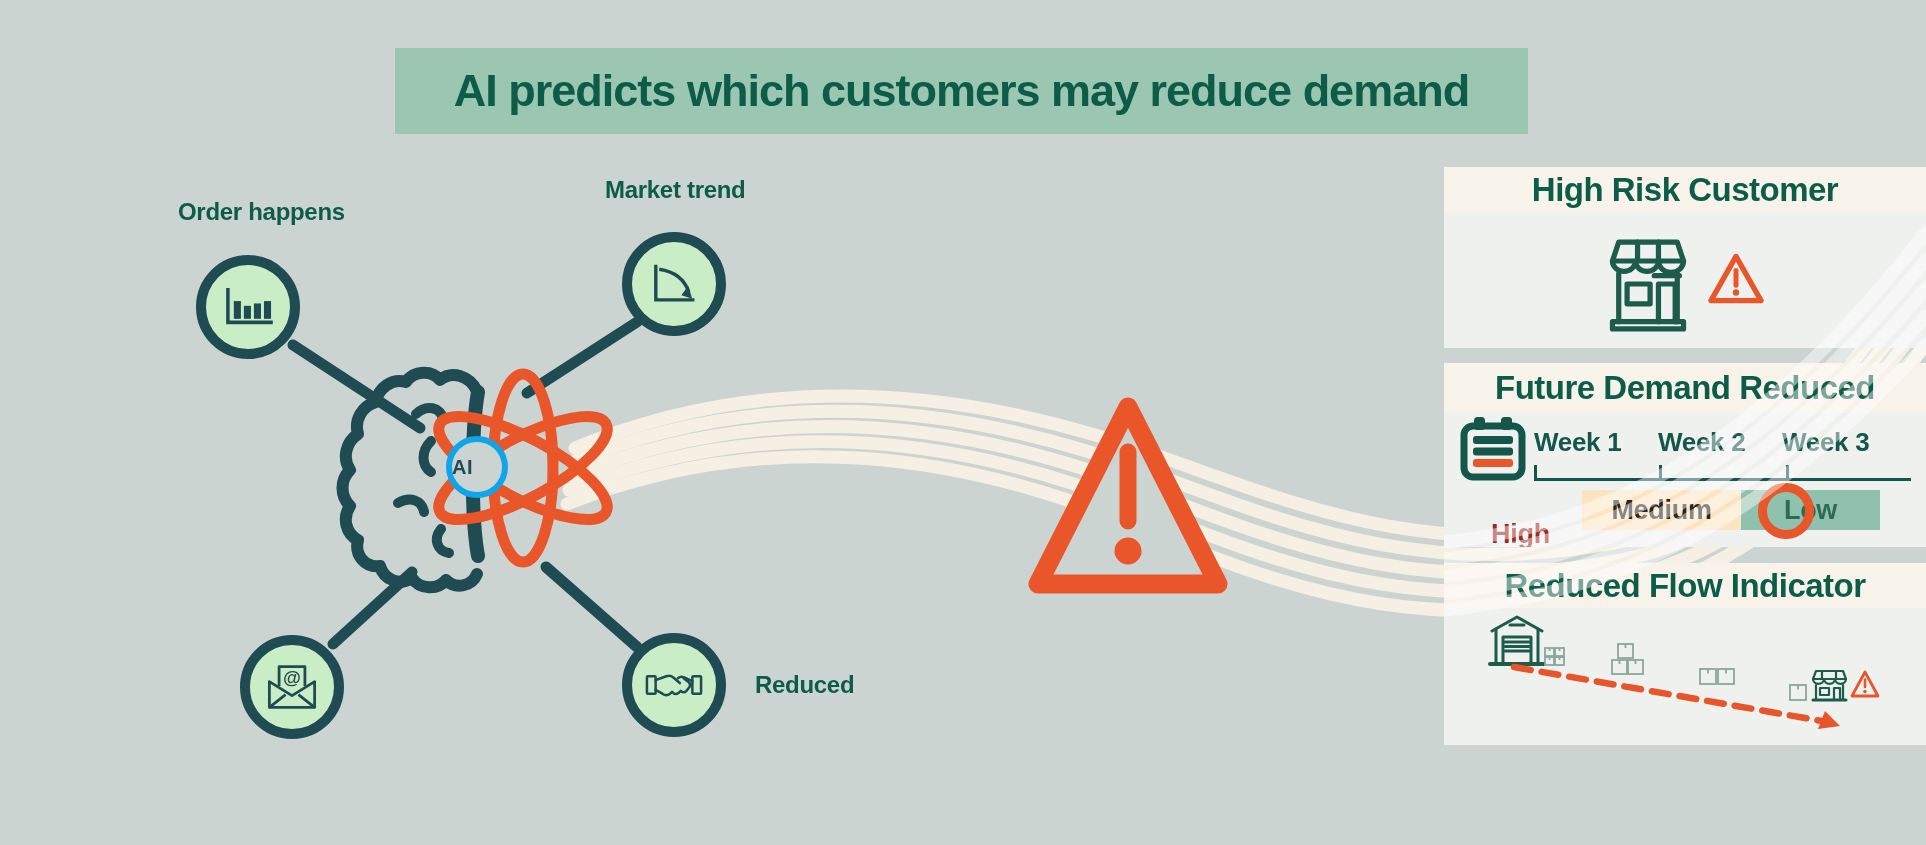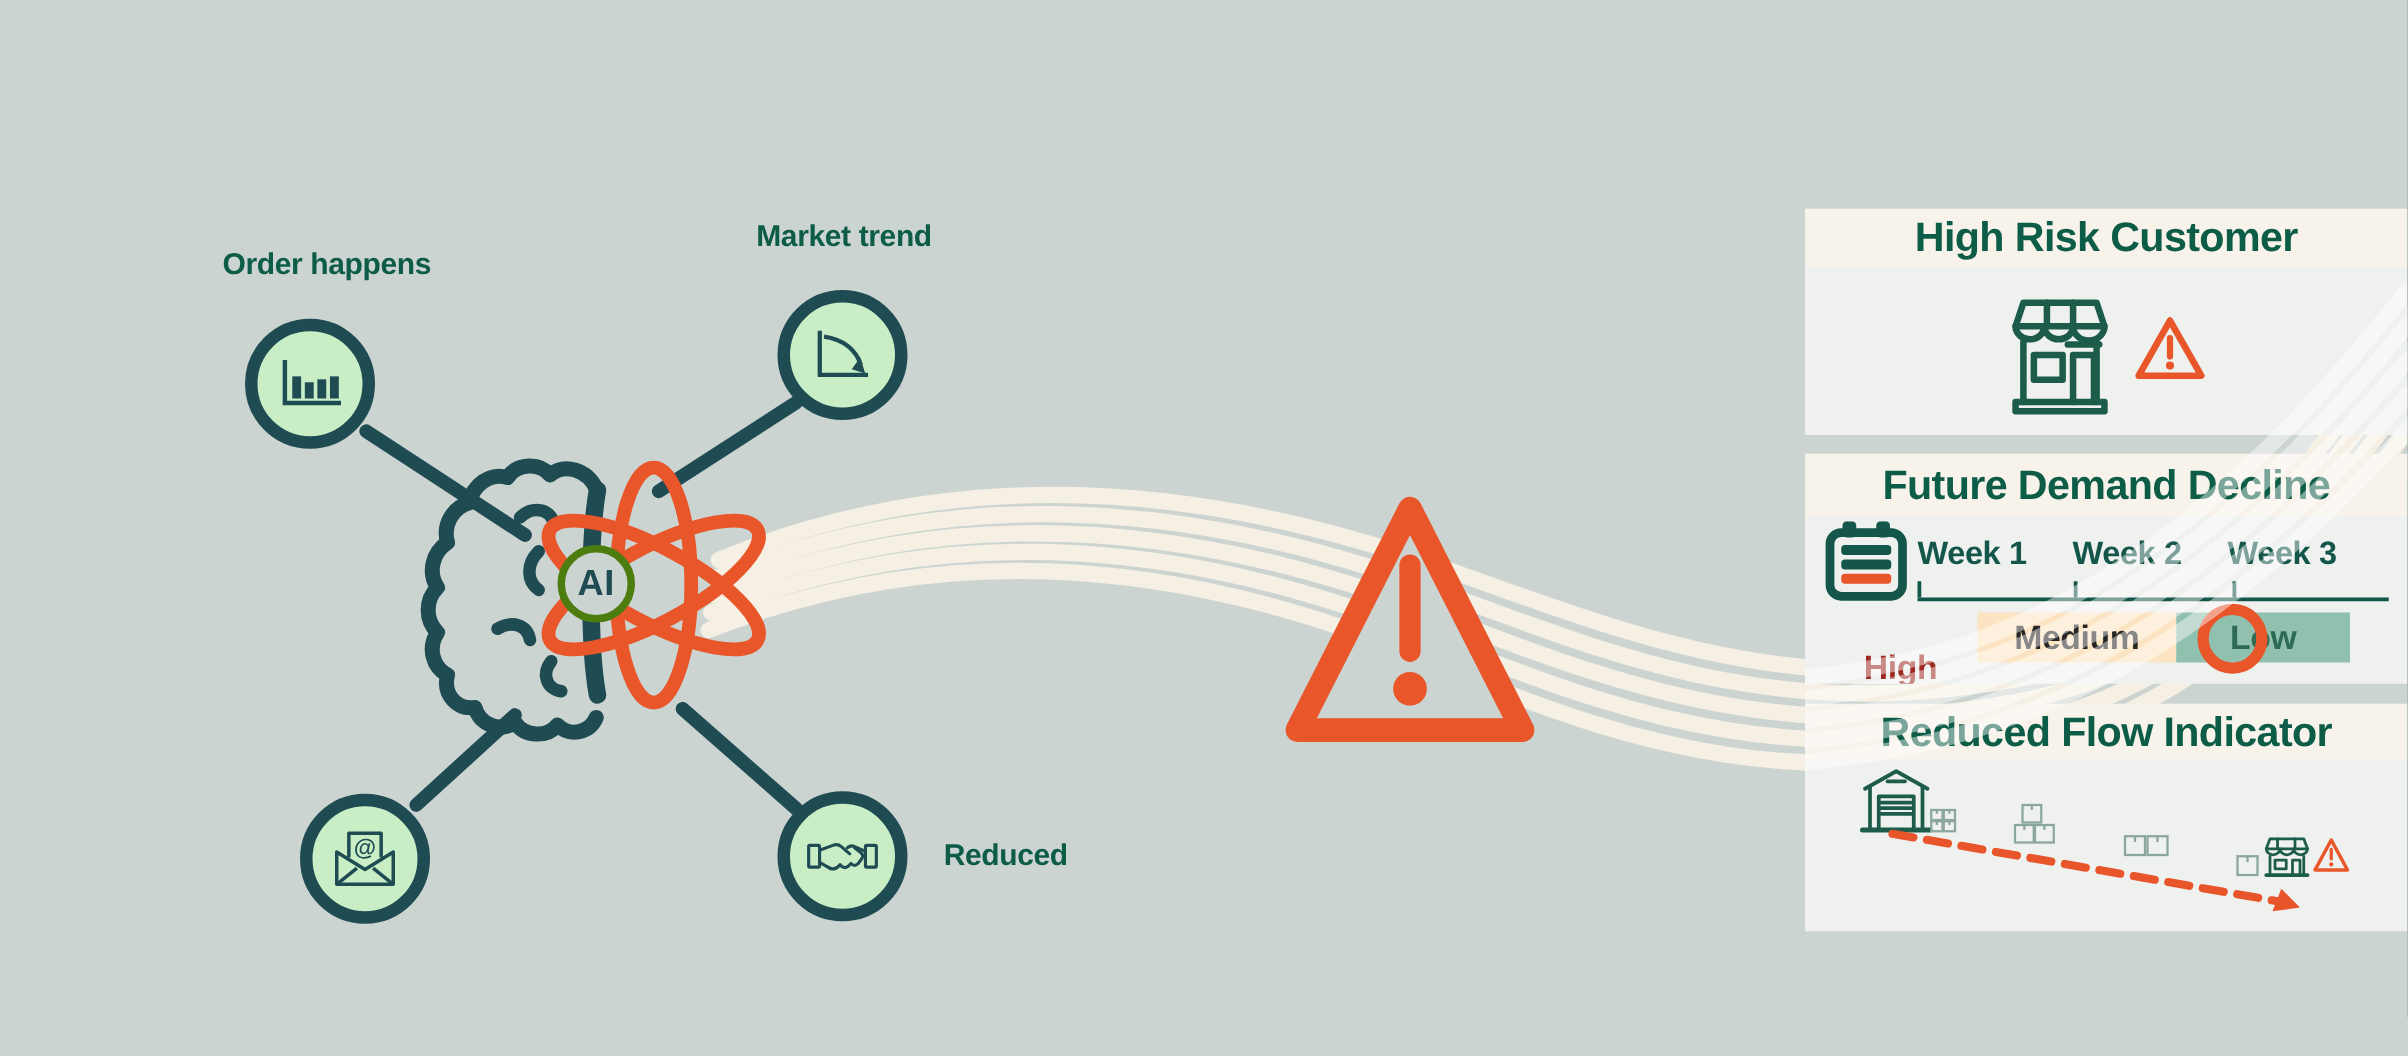--- a/index.html
+++ b/index.html
@@ -26,23 +26,23 @@
     width:104px;height:104px;border-radius:50%;
     background:#c9eec6;border:10px solid #1f4b52;box-sizing:border-box;
     display:flex;align-items:center;justify-content:center;z-index:2;
   }
   .hub-label{
     color:#0d5c48;font-weight:bold;font-size:24px;letter-spacing:-0.3px;
     z-index:2;white-space:nowrap;line-height:28px;
   }
   .ai-badge{
     left:446px;top:436px;width:62px;height:62px;border-radius:50%;
-    background:#ccd4d1;border:6px solid #4d7c0f;box-sizing:border-box;
-    display:flex;align-items:center;justify-content:center;
-    color:#1f4b52;font-weight:bold;font-size:29px;z-index:2;letter-spacing:0.5px;
+    background:#ccd4d1;border:6px solid #0ea5e9;box-sizing:border-box;
+    display:flex;align-items:center;justify-content:flex-start;
+    color:#1f4b52;font-weight:bold;font-size:20px;z-index:2;letter-spacing:0.5px;
   }
 
   .caption{
     color:#0d5c48;font-weight:bold;font-size:30px;letter-spacing:-0.5px;
     text-align:center;z-index:2;white-space:nowrap;
   }
 
   
   .card{
     left:1444px;width:482px;background:#eff1ef;z-index:2;overflow:hidden;
@@ -132,20 +132,23 @@
       <ellipse cx="523" cy="468" rx="30" ry="94" transform="rotate(-62 523 468)"></ellipse>
     </g>
 
     <g>
       <polygon points="1128,407 1038,584 1218,584" fill="#ccd4d1" stroke="#e8562a" stroke-width="19" stroke-linejoin="round"></polygon>
       <path d="M1128,452 L1128,521" stroke="#e8562a" stroke-width="17" stroke-linecap="round" fill="none"></path>
       <circle cx="1128" cy="551" r="13.5" fill="#e8562a"></circle>
     </g>
   </svg>
 
+  <div class="abs banner">
+    <span>AI predicts which customers may reduce demand</span>
+  </div>
 
   <div class="abs hub-label" style="left:178px;top:198px;">Order happens</div>
   <div class="abs hub-label" style="left:605px;top:176px;">Market trend</div>
   <div class="abs hub-label" style="left:755px;top:671px;">Reduced</div>
 
   <div class="abs node" style="left:196px;top:255px;">
     <svg width="52" height="44" viewBox="0 0 44 36">
       <path d="M5,2 V31 H43" fill="none" stroke="#1f4b52" stroke-width="3"></path>
       <rect x="10" y="13" width="6" height="15" fill="#1f4b52"></rect>
       <rect x="18.5" y="17" width="6" height="11" fill="#1f4b52"></rect>
@@ -206,21 +209,21 @@
     </svg>
     <svg class="abs" style="left:262px;top:85px;" width="60" height="53" viewBox="0 0 40 36">
       <polygon points="20,3 37,33 3,33" fill="none" stroke="#e8562a" stroke-width="3.6" stroke-linejoin="round"></polygon>
       <path d="M20,12.5 V22.5" stroke="#e8562a" stroke-width="3.4" stroke-linecap="round"></path>
       <circle cx="20" cy="27.5" r="2.2" fill="#e8562a"></circle>
     </svg>
   </div>
 
   <div class="abs card" style="top:363px;height:184px;">
     <div class="card-header" style="height:50px;">
-      <span class="card-title">Future Demand Decline</span>
+      <span class="card-title">Future Demand Reduced</span>
     </div>
     <svg class="abs" style="left:16px;top:54px;" width="66" height="64" viewBox="0 0 66 64">
       <rect x="4" y="9" width="58" height="51" rx="9" fill="none" stroke="#14564a" stroke-width="7"></rect>
       <rect x="14" y="0" width="11" height="13" rx="3.5" fill="#14564a"></rect>
       <rect x="41" y="0" width="11" height="13" rx="3.5" fill="#14564a"></rect>
       <rect x="13" y="19" width="40" height="8" rx="3" fill="#14564a"></rect>
       <rect x="13" y="30.5" width="40" height="8" rx="3" fill="#14564a"></rect>
       <rect x="13" y="42" width="40" height="8" rx="3" fill="#e8562a"></rect>
     </svg>
     <span class="week-label" style="left:90px;top:64px;">Week 1</span>

